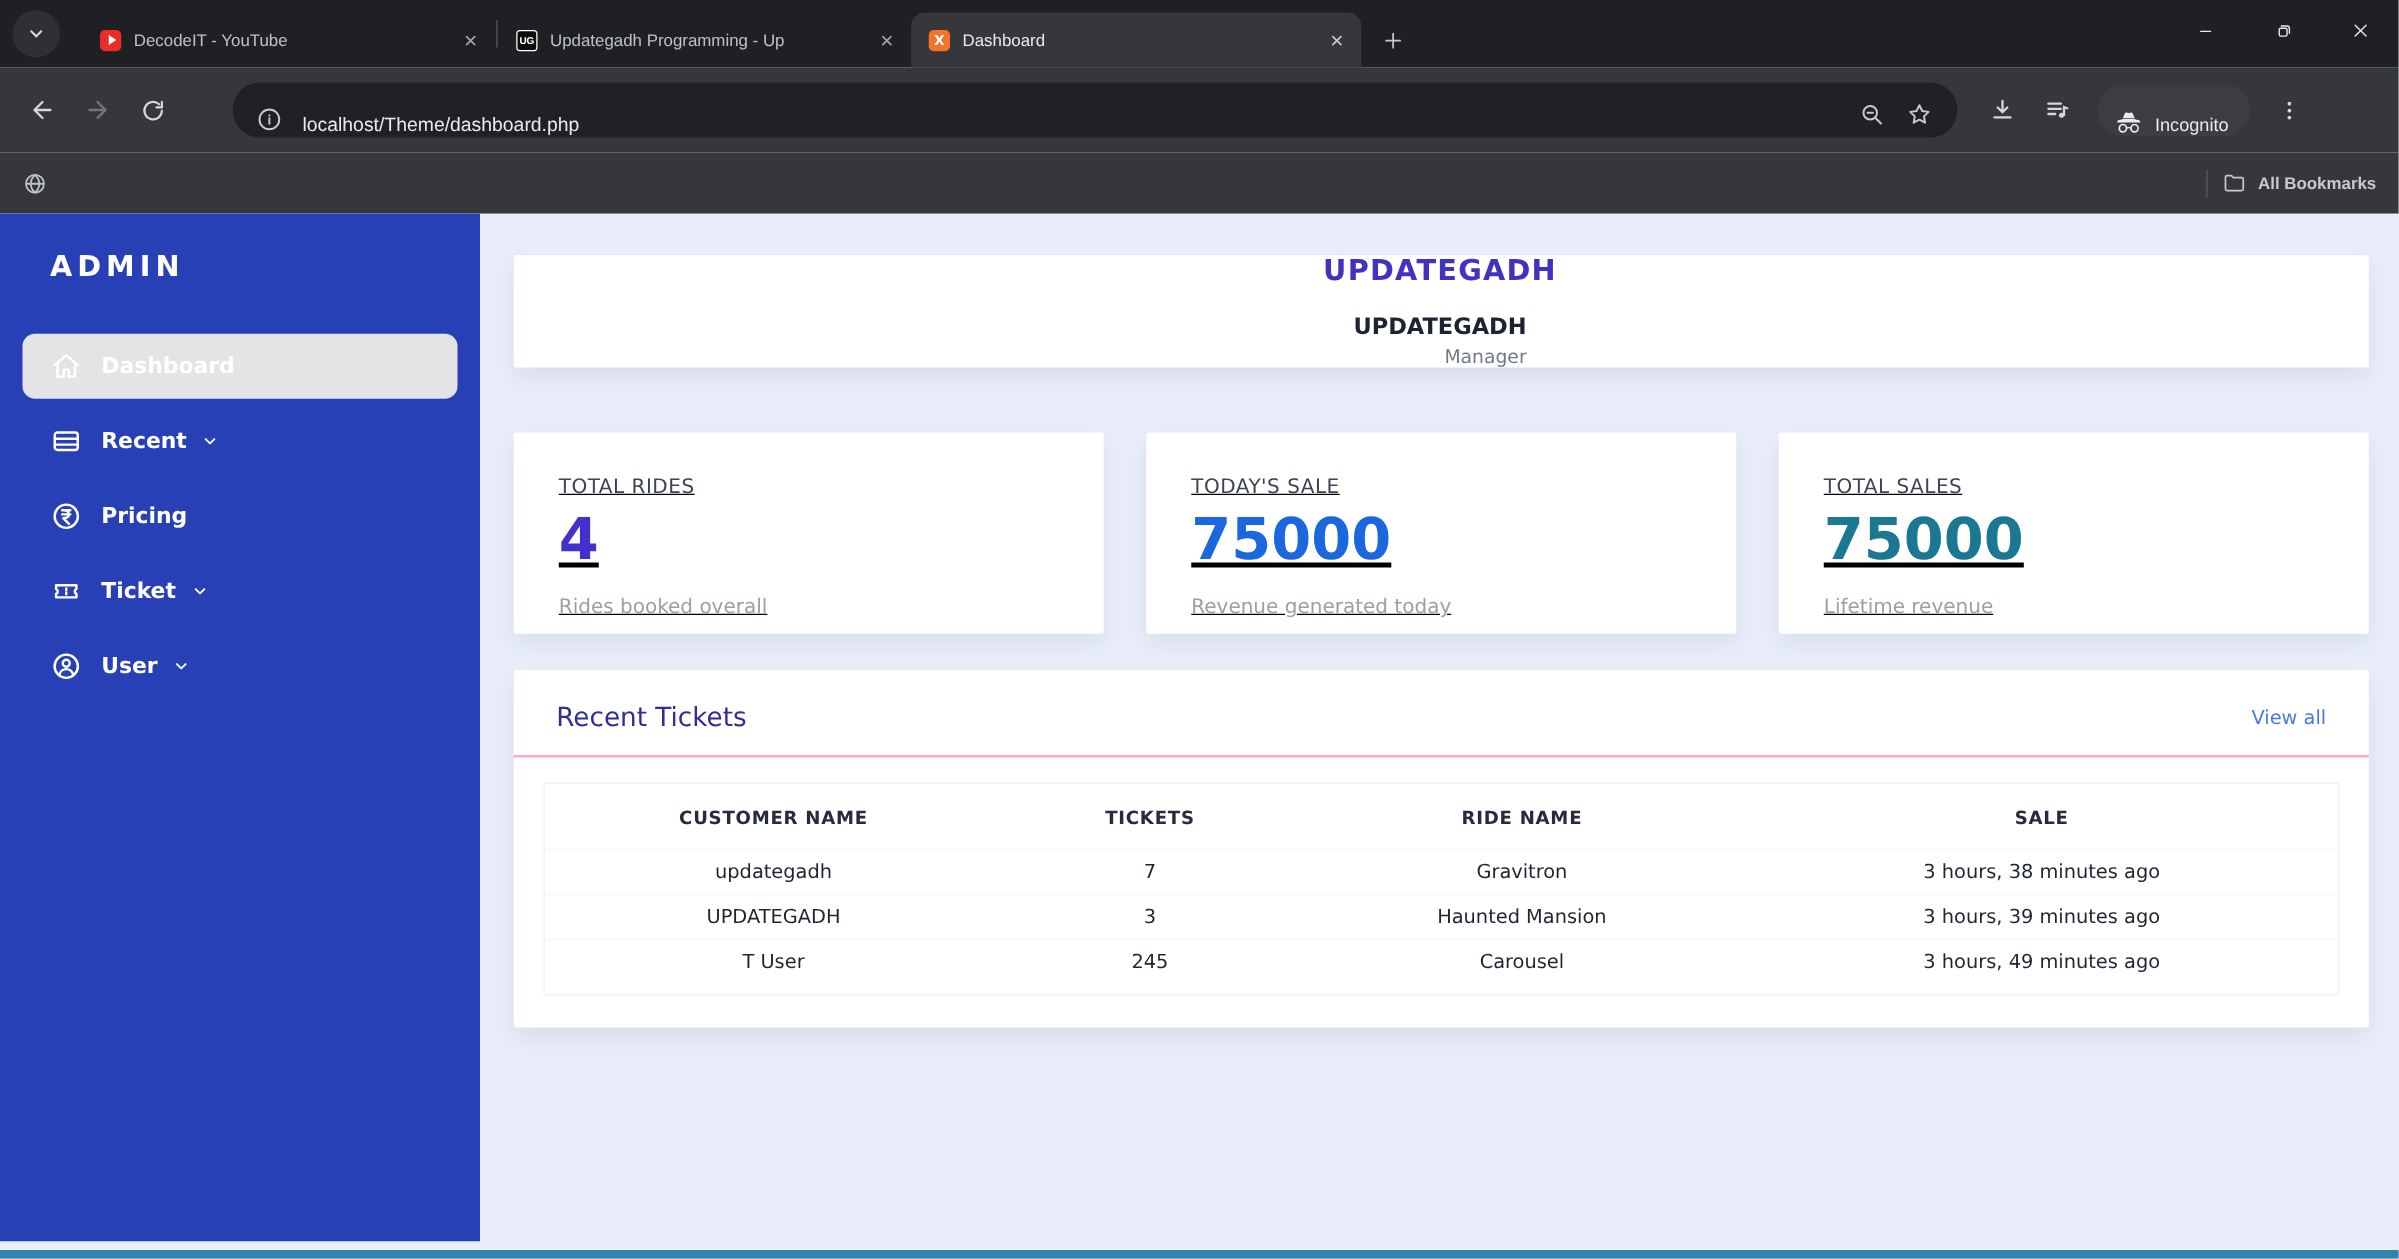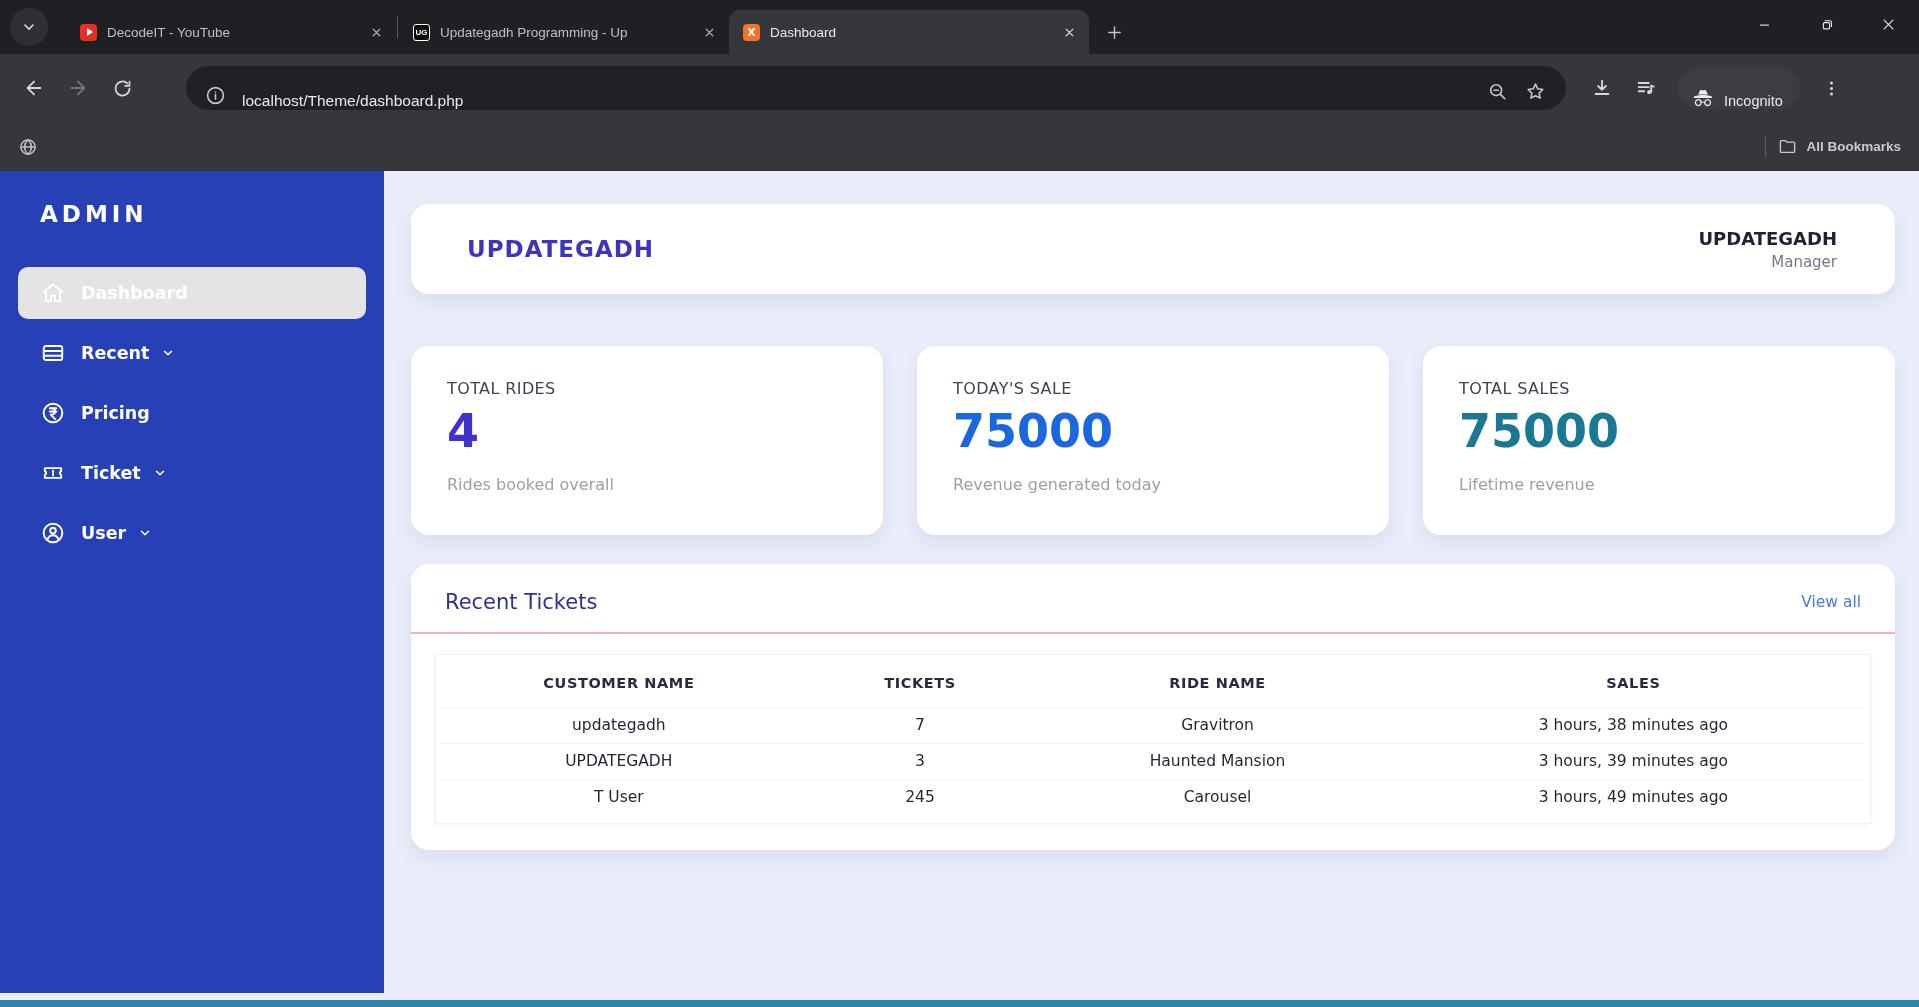--- a/index.html
+++ b/index.html
@@ -51,29 +51,29 @@
   .brand { color:#fff; font-size:23px; font-weight:bold; letter-spacing:4px; margin:0 0 40px 40px; }
   .menu { list-style:none; }
   .menu-item { display:flex; align-items:center; height:52px; margin:0 18px 8px; padding:0 22px; border-radius:10px;
     color:#fff; font-size:17.5px; font-weight:bold; cursor:pointer; }
   .menu-item.active { background:#e4e4e7; }
   .m-ic { width:26px; height:26px; flex:none; display:flex; }
   .m-label { margin-left:15px; }
   .m-chev { margin-left:12px; display:flex; }
 
   .main { flex:1; padding:33px 24px 0 27px; }
-  .card { background:#fff; border-radius:18px; box-shadow:0 8px 20px rgba(40,50,100,.09); }
+  .card { background:#fff; border-radius:2px; box-shadow:0 8px 20px rgba(40,50,100,.09);flex-direction:column; }
   .header-card { height:90px; display:flex; align-items:center; justify-content:space-between; padding:0 58px 0 56px; }
   .page-title { font-size:23px; font-weight:bold; letter-spacing:1px; color:#3f33c0; }
   .user-info { text-align:right; }
   .user-name { font-size:18px; font-weight:bold; color:#1c2333; }
   .user-role { font-size:15px; color:#737a87; margin-top:4px; }
 
   .stats-row { display:flex; gap:34px; margin-top:52px; }
-  .stat-card { flex:1; height:189px; padding:33px 36px; }
+  .stat-card { flex:1; height:161px; padding:33px 36px;text-decoration:underline; }
   .stat-label { font-size:16px; color:#3d4356; letter-spacing:.4px; }
   .stat-value { font-size:46px; font-weight:bold; line-height:1; margin-top:10px; }
   .sv0 { color:#4331ce; } .sv1 { color:#1b67dd; } .sv2 { color:#1b7893; }
   .stat-desc { font-size:16px; color:#9aa0aa; margin-top:21px; }
 
   .tickets-card { margin-top:29px; padding-bottom:26px; }
   .tickets-head { display:flex; align-items:center; justify-content:space-between; padding:26px 34px 18px; border-bottom:2px solid #f9a8d4; }
   .tickets-title { font-size:21px; color:#312e94; }
   .view-all { font-size:15.5px; color:#477be4; cursor:pointer; }
   .table-wrap { margin:20px 24px 0; border:1px solid #f0f1f6; box-shadow:0 1px 4px rgba(20,30,70,.05); padding:14px 0 8px; }
@@ -349,21 +349,21 @@
       <div class="tickets-head">
         <div class="tickets-title">Recent Tickets</div>
         <div class="view-all">View all</div>
       </div>
 
       <div class="table-wrap">
         <div class="trow thead">
           <div>CUSTOMER NAME</div>
           <div>TICKETS</div>
           <div>RIDE NAME</div>
-          <div>SALES</div>
+          <div>SALE</div>
         </div>
 
         <div class="trow tbody">
           <div>updategadh</div>
           <div>7</div>
           <div>Gravitron</div>
           <div>3 hours, 38 minutes ago</div>
         </div>
         <div class="trow tbody">
           <div>UPDATEGADH</div>

